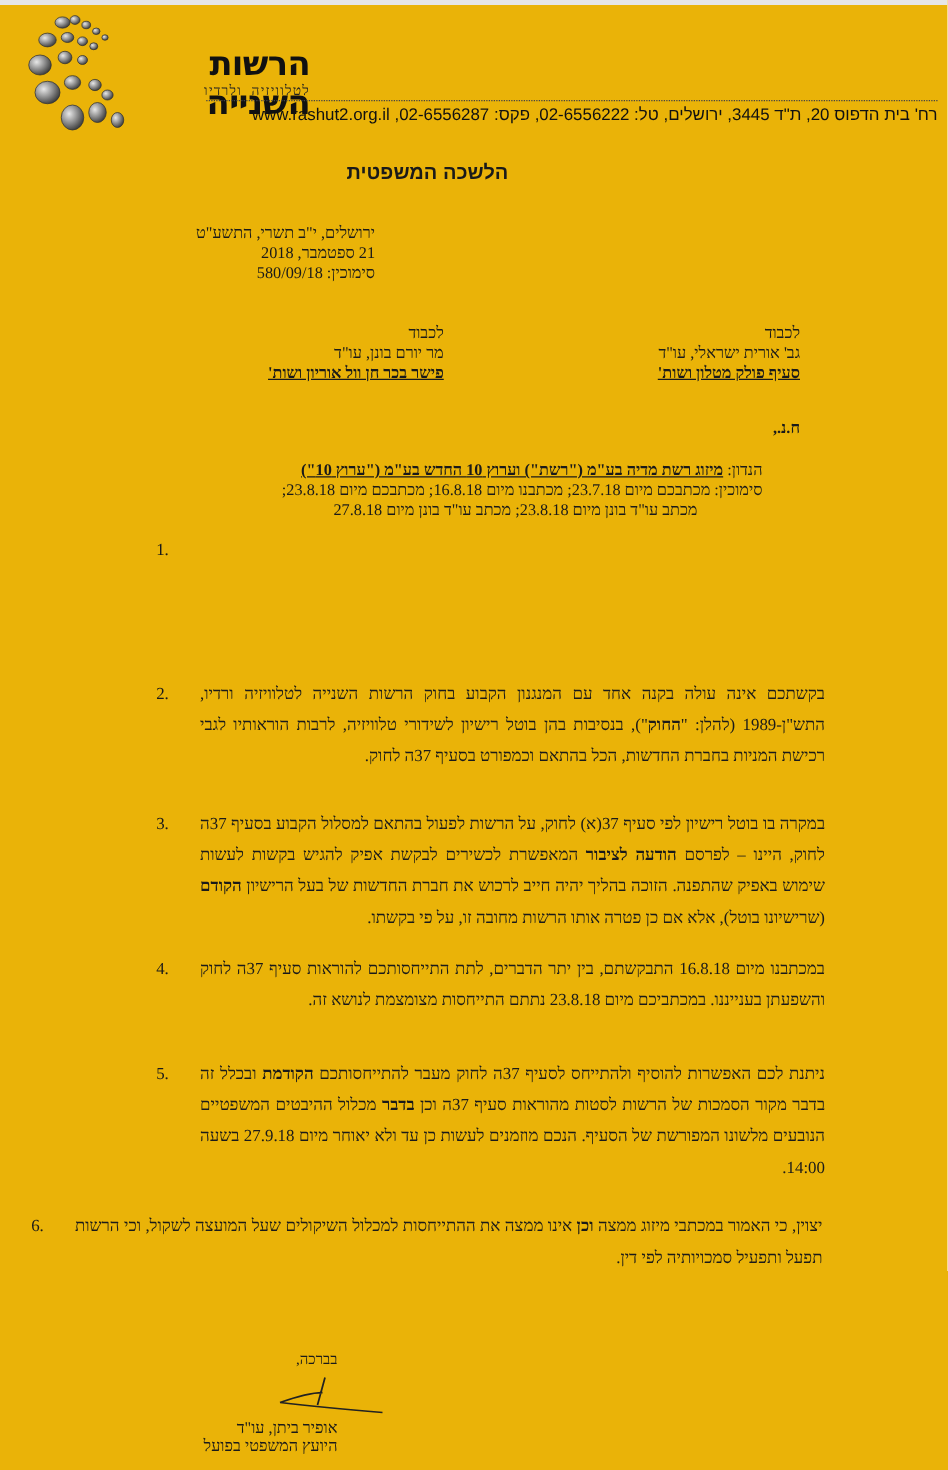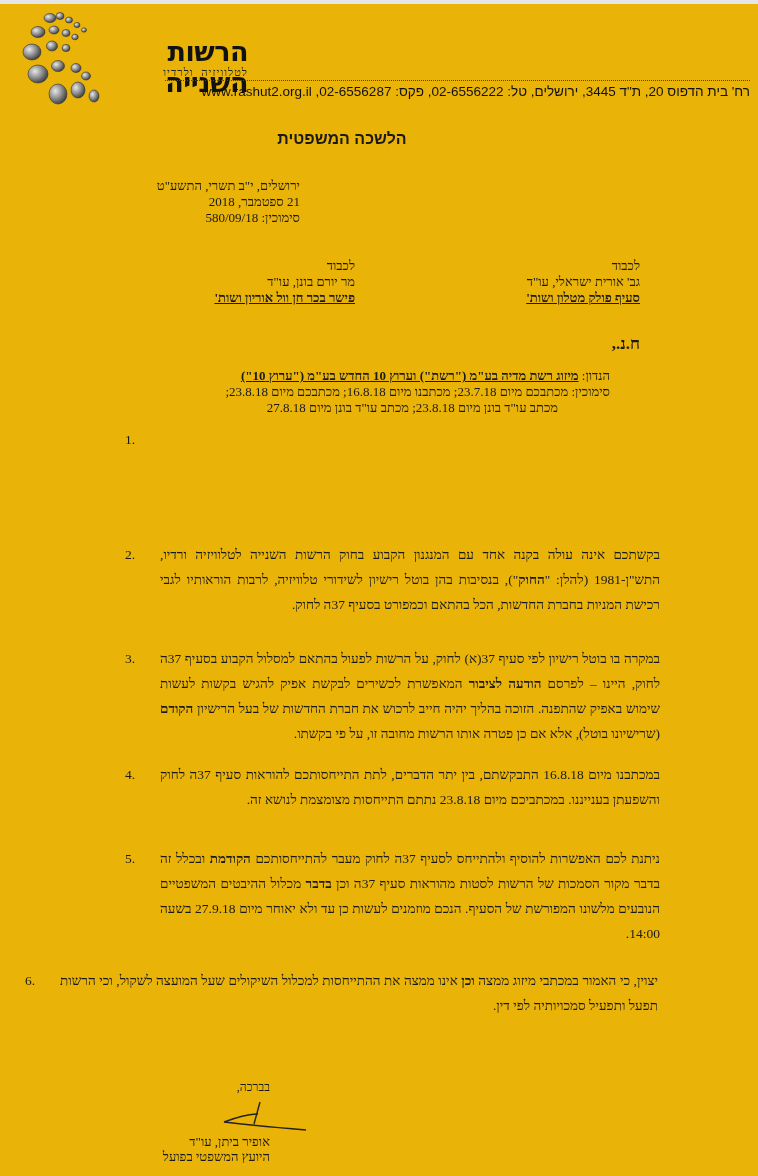--- a/index.html
+++ b/index.html
@@ -27,21 +27,21 @@
   .meta { position: absolute; left: 100px; top: 178px; width: 200px; text-align: right;
     font-family: "Liberation Serif", serif; font-size: 13px; line-height: 16px; }
   .meta div { white-space: nowrap; }
 
   .recipient { position: absolute; font-family: "Liberation Serif", serif; font-size: 13px; line-height: 16px; text-align: right; }
   .recipient .firm { font-weight: bold; text-decoration: underline; }
   .rec1 { left: 480px; top: 258px; width: 160px; }
   .rec2 { left: 200px; top: 258px; width: 155px; }
 
   .greeting { position: absolute; left: 600px; top: 334px; width: 40px; text-align: right;
-    font-family: "Liberation Serif", serif; font-size: 17px; font-weight: bold; }
+    font-family: "Liberation Serif", serif; font-size: 13px; font-weight: bold; }
 
   .subject { position: absolute; left: 140px; top: 368px; width: 470px; text-align: right;
     font-family: "Liberation Serif", serif; font-size: 13px; line-height: 16px; }
   .subject .title { font-weight: bold; text-decoration: underline; }
   .subject .ref-cont { padding-right: 52px; }
 
   .para { position: absolute; left: 100px; width: 560px; display: flex; flex-direction: row-reverse;
     font-family: "Liberation Serif", serif; font-size: 13.5px; line-height: 25px; }
   .para .num { width: 60px; flex: 0 0 60px; text-align: center; direction: ltr; }
   .para .txt { width: 500px; text-align: justify; text-align-last: right; }
@@ -129,21 +129,21 @@
     </div>
     <div class="ref-cont">מכתב עו"ד בונן מיום 23.8.18; מכתב עו"ד בונן מיום 27.8.18</div>
   </div>
 
   <div class="para p1 rtl">
     <div class="num">1.</div>
   </div>
 
   <div class="para p2 rtl">
     <div class="num">2.</div>
-    <div class="txt"><span>בקשתכם אינה עולה בקנה אחד עם המנגנון הקבוע בחוק הרשות השנייה לטלוויזיה ורדיו, התש"ן-1981 (להלן: "</span><b>החוק</b><span>"), בנסיבות בהן בוטל רישיון לשידורי טלוויזיה, לרבות הוראותיו לגבי רכישת המניות בחברת החדשות, הכל בהתאם וכמפורט בסעיף 37ה לחוק.</span></div>
+    <div class="txt"><span>בקשתכם אינה עולה בקנה אחד עם המנגנון הקבוע בחוק הרשות השנייה לטלוויזיה ורדיו, התש"ן-1989 (להלן: "</span><b>החוק</b><span>"), בנסיבות בהן בוטל רישיון לשידורי טלוויזיה, לרבות הוראותיו לגבי רכישת המניות בחברת החדשות, הכל בהתאם וכמפורט בסעיף 37ה לחוק.</span></div>
   </div>
 
   <div class="para p3 rtl">
     <div class="num">3.</div>
     <div class="txt"><span>במקרה בו בוטל רישיון לפי סעיף 37(א) לחוק, על הרשות לפעול בהתאם למסלול הקבוע בסעיף 37ה לחוק, היינו – לפרסם </span><b>הודעה לציבור</b><span> המאפשרת לכשירים לבקשת אפיק להגיש בקשות לעשות שימוש באפיק שהתפנה. הזוכה בהליך יהיה חייב לרכוש את חברת החדשות של בעל הרישיון </span><b>הקודם</b><span> (שרישיונו בוטל), אלא אם כן פטרה אותו הרשות מחובה זו, על פי בקשתו.</span></div>
   </div>
 
   <div class="para p4 rtl">
     <div class="num">4.</div>
     <div class="txt">במכתבנו מיום 16.8.18 התבקשתם, בין יתר הדברים, לתת התייחסותכם להוראות סעיף 37ה לחוק והשפעתן בענייננו. במכתביכם מיום 23.8.18 נתתם התייחסות מצומצמת לנושא זה.</div>

